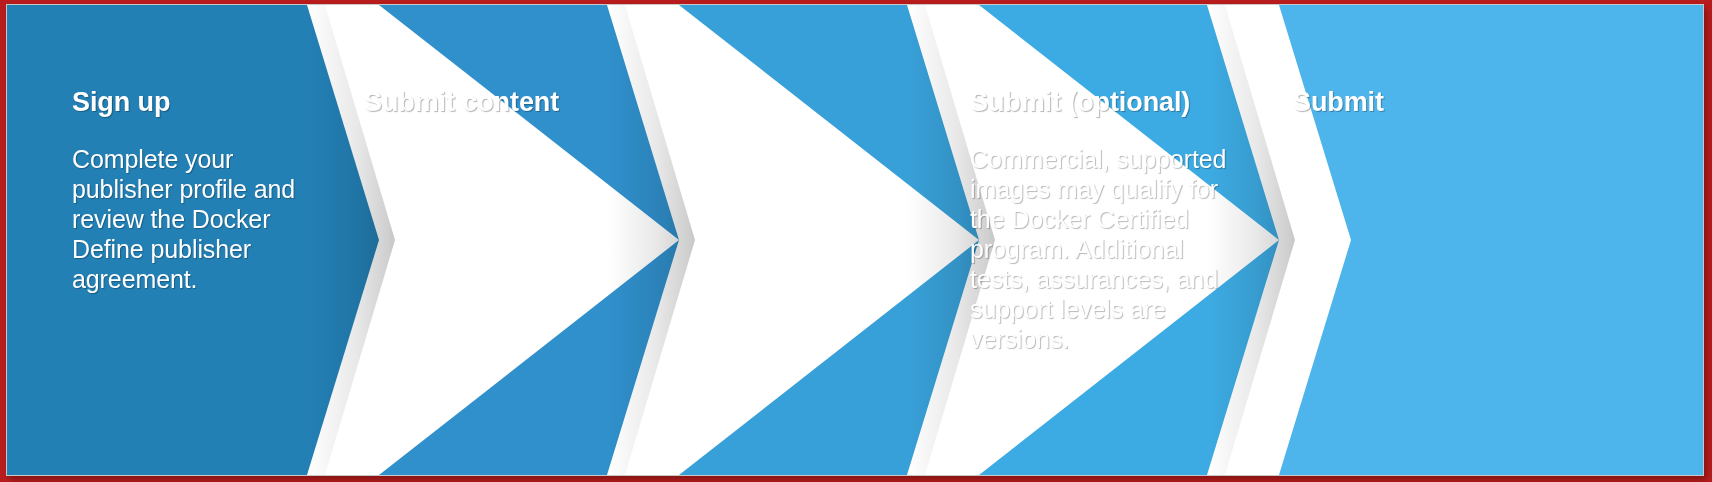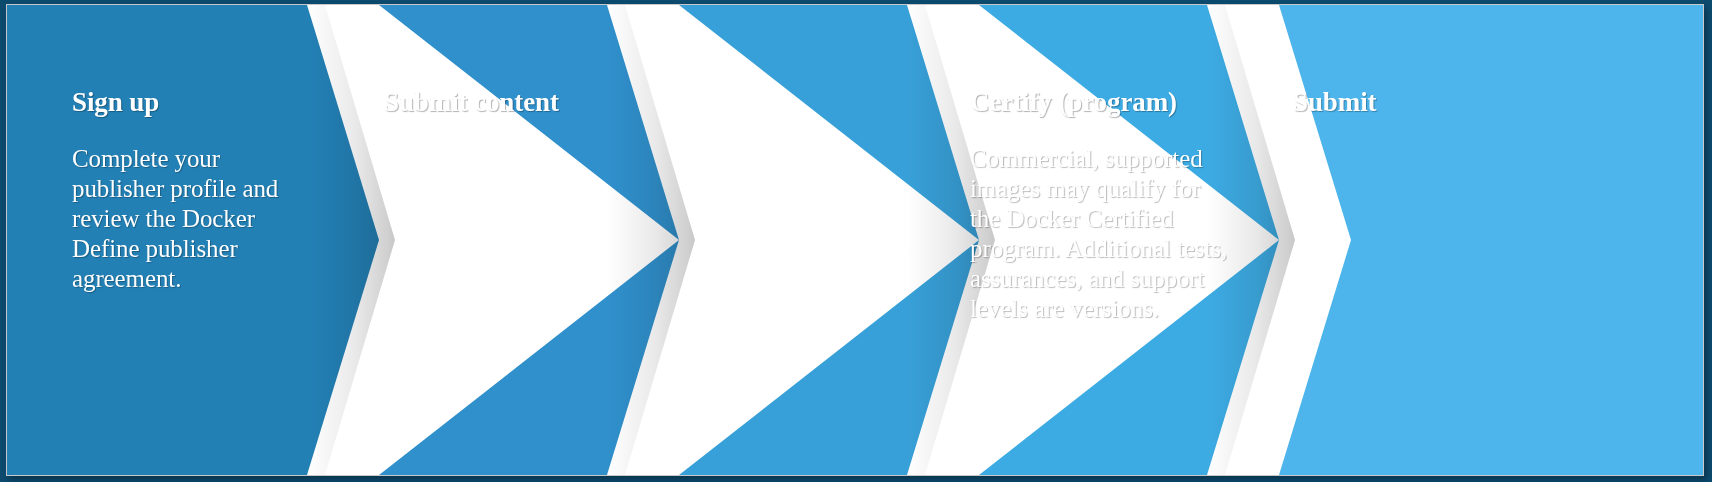--- a/index.html
+++ b/index.html
@@ -11,23 +11,22 @@
   body {
     font-family: "Liberation Sans", sans-serif;
   }
 
   
   #diagram-canvas {
     position: relative;
     width: 1712px;
     height: 482px;
     overflow: hidden;
-    background: #0c4a6e;
-    box-sizing: border-box;
-    font-family: Liberation Serif, serif;
+    background: #b91c1c;
+    box-sizing: border-box;
   }
 
   
   #diagram-frame {
     position: absolute;
     left: 6px;
     top: 4px;
     width: 1698px;
     height: 472px;
     box-sizing: border-box;
@@ -166,32 +165,32 @@
       </div>
       <div class="chevron-content" style="left: 65px; width: 232px; z-index: 100;">
         <div class="step-heading" style="position: absolute; top: 82px; left: 0px;">Sign up</div>
         <div class="step-body" style="position: absolute; top: 139px; left: 0px; width: 232px;">Complete your publisher profile and review the Docker Define publisher agreement.</div>
       </div>
       <div class="chevron-step" style="left: 300px; width: 372px; z-index: 2;">
         <div class="chevron-body" style="--notch: 72px; background: rgb(48, 144, 204);"></div>
         <div class="chevron-shadow"></div>
       </div>
       <div class="chevron-content" style="left: 357px; width: 248px; z-index: 101;">
-        <div class="step-heading" style="position: absolute; top: 82px; left: 0px; margin-left: 20px;">Submit content</div>
+        <div class="step-heading" style="position: absolute; top: 82px; left: 0px;">Submit content</div>
       </div>
       <div class="chevron-step" style="left: 600px; width: 372px; z-index: 3;">
         <div class="chevron-body" style="--notch: 72px; background: rgb(56, 160, 216);"></div>
         <div class="chevron-shadow"></div>
       </div>
       <div class="chevron-step" style="left: 900px; width: 372px; z-index: 4;">
         <div class="chevron-body" style="--notch: 72px; background: rgb(61, 171, 227);"></div>
         <div class="chevron-shadow"></div>
       </div>
       <div class="chevron-content" style="left: 963px; width: 258px; z-index: 103;">
-        <div class="step-heading" style="position: absolute; top: 82px; left: 0px;">Certify (program)</div>
+        <div class="step-heading" style="position: absolute; top: 82px; left: 0px;">Submit (optional)</div>
         <div class="step-body" style="position: absolute; top: 139px; left: 0px; width: 258px;">Commercial, supported images may qualify for the Docker Certified program.  Additional tests, assurances, and support levels are versions.</div>
       </div>
       <div class="chevron-step last" style="left: 1200px; width: 496px; z-index: 5;">
         <div class="chevron-body" style="--notch: 72px; background: rgb(77, 181, 236);"></div>
         <div class="chevron-shadow"></div>
       </div>
       <div class="chevron-content" style="left: 1286px; width: 250px; z-index: 104;">
         <div class="step-heading" style="position: absolute; top: 82px; left: 0px;">Submit</div>
       </div>
     </div>

